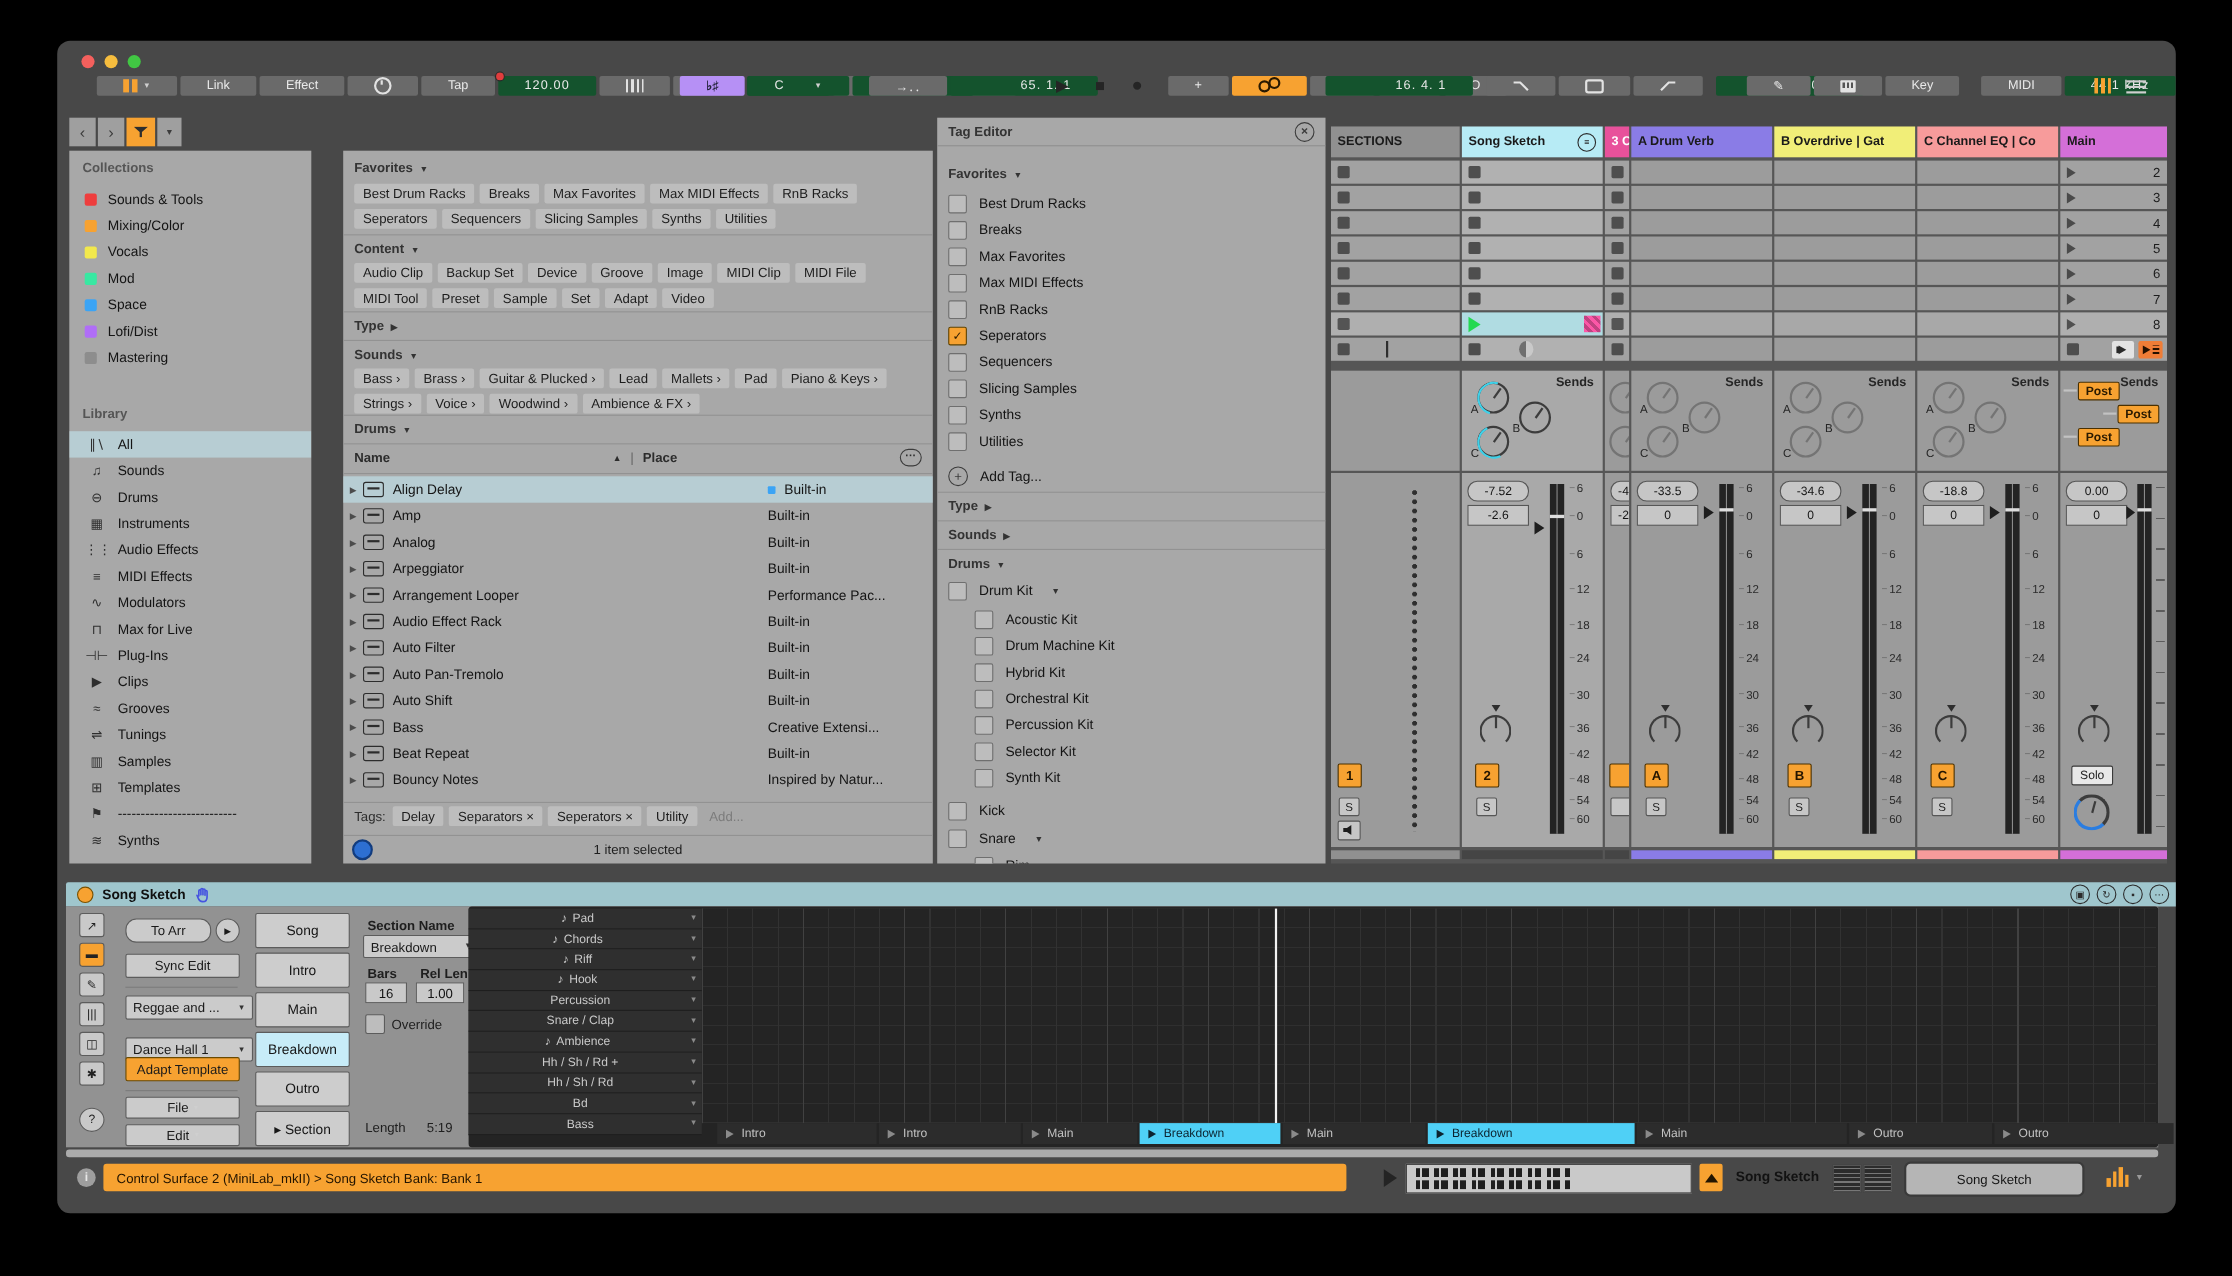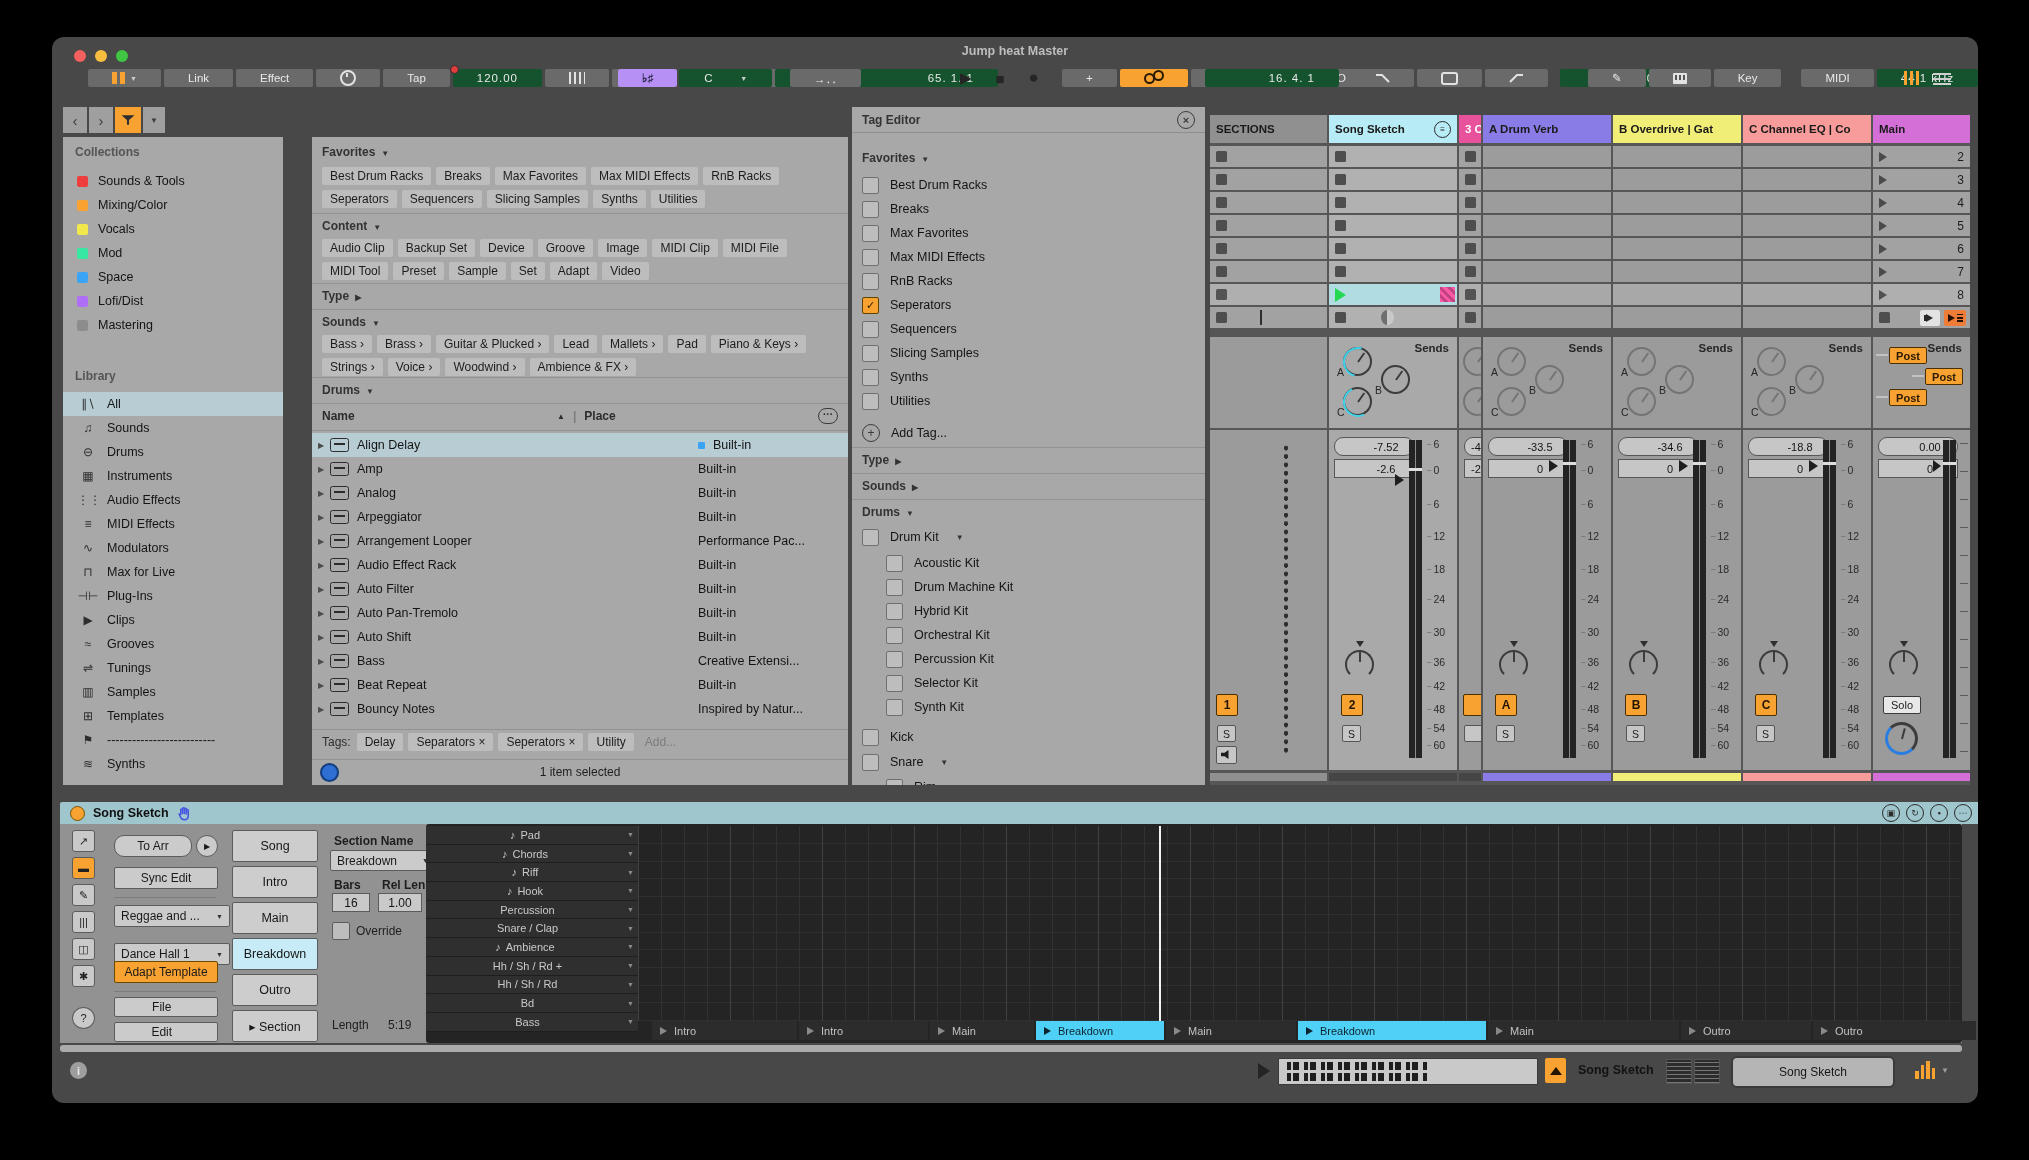--- a/index.html
+++ b/index.html
@@ -133,21 +133,21 @@
       border-left-color:#3fd2ea;border-bottom-color:#3fd2ea;transform:rotate(20deg);}
   .kl{position:absolute;bottom:-4px;left:-8px;font-size:10.5px;color:#262626;}
   .postb{position:absolute;width:36px;height:15px;background:#f7a231;border:1px solid #4a3000;
       border-radius:2px;font-size:11px;font-weight:bold;color:#2a1a00;display:flex;align-items:center;
       justify-content:center;}
   .postb::before{content:"";position:absolute;left:-14px;top:6px;width:12px;height:1.5px;background:#c2c2c2;}
   .mixrow{margin-top:2px;}
   .mixrow>div{height:340px;position:relative;background:#9b9b9b;overflow:hidden;}
   .mixrow>.selcell{background:#a9a9a9;}
   .pk,.vol{position:absolute;left:5px;width:54px;height:17px;background:#c6c6c6;border:1px solid #565656;
-      font-size:11px;color:#141414;display:flex;align-items:center;justify-content:center;padding-left:24px;}
+      font-size:11px;color:#141414;display:flex;align-items:center;justify-content:center;}
   .pk{top:7px;border-radius:9px;}
   .vol{top:29px;}
   .volarrow{position:absolute;left:66px;width:0;height:0;border-left:9px solid #1e1e1e;
       border-top:6px solid transparent;border-bottom:6px solid transparent;}
   .fader{position:absolute;left:80px;top:10px;height:318px;width:13px;background:#232323;}
   .fader::before{content:"";position:absolute;left:6px;top:0;bottom:0;width:1px;background:#8a8a8a;}
   .fhandle{position:absolute;left:0;right:0;height:3px;background:#dedede;}
   .scalecol{position:absolute;left:98px;top:0;bottom:0;width:28px;}
   .sc{position:absolute;left:0;font-size:10.5px;color:#2b2b2b;}
   .sc::before{content:"–";color:#5c5c5c;margin-right:2px;font-size:8px;vertical-align:2px;}
@@ -254,21 +254,20 @@
 <body>
 
 <div class="stage">
  <div class="win">
 
   <div class="lights">
     <span class="light l-red"></span>
     <span class="light l-yel"></span>
     <span class="light l-grn"></span>
   </div>
-  <div class="wtitle">Jump heat Master</div>
 
   <div class="trow" style="left:36px">
     <div class="tbtn">
           <span class="obars"></span>
           <span class="caret">▼</span>
         </div>
     <div class="tbtn">Link</div>
     <div class="tbtn">Effect</div>
     <div class="tbtn">
           <span class="clockic"></span>
@@ -1351,20 +1350,21 @@
           <i></i>
               <span>Outro</span>
         </div>
           </div>
     </div>
   </div>
   <div class="scrollstrip"></div>
 
   <div class="statusrow">
     <span class="infoc">i</span>
+    <div class="msgbar">Control Surface 2 (MiniLab_mkII) &gt; Song Sketch Bank: Bank 1</div>
     <span class="sb-play"></span>
     <span class="waveb">
           <i></i>
           <i></i>
         </span>
     <span class="upbtn">
           <i></i>
         </span>
     <span class="sblabel">Song Sketch</span>
     <span class="thumb" style="left:1614px"></span>

